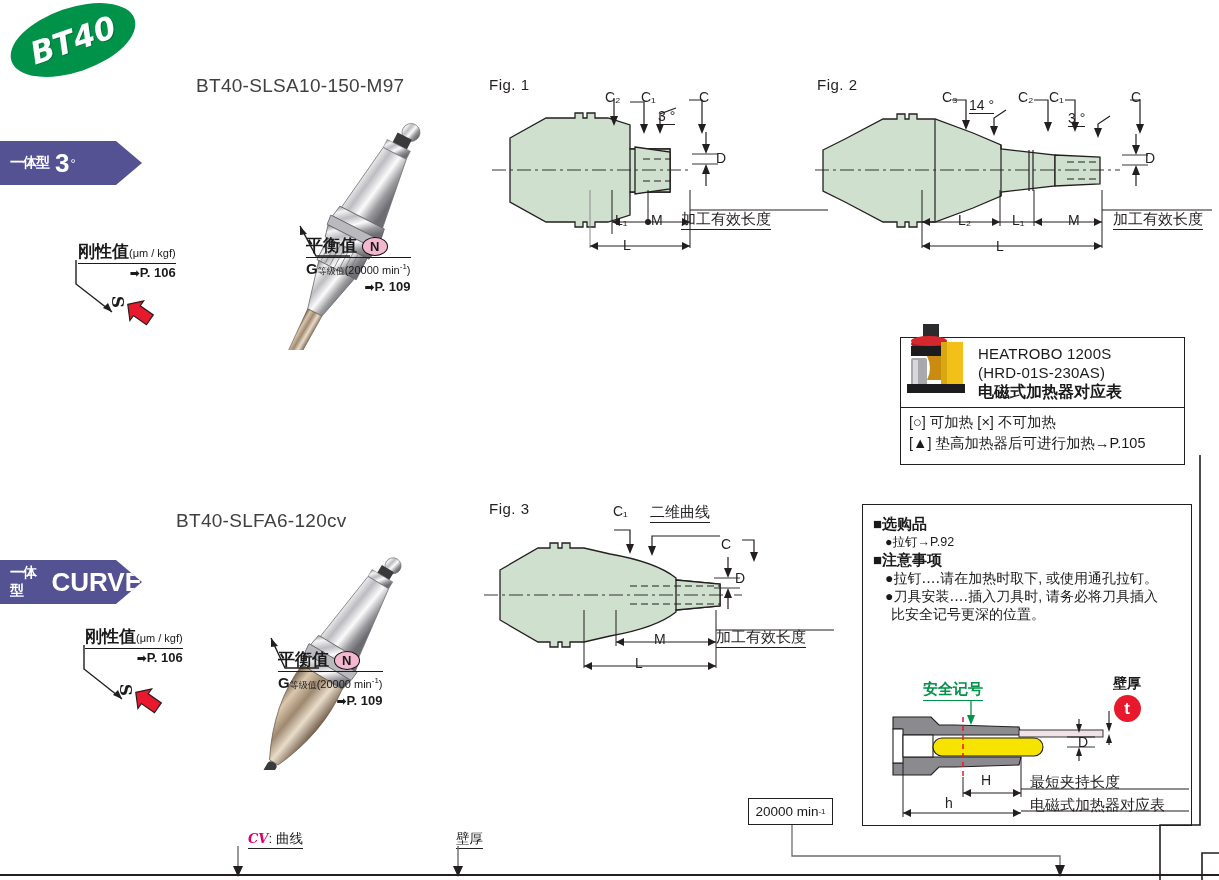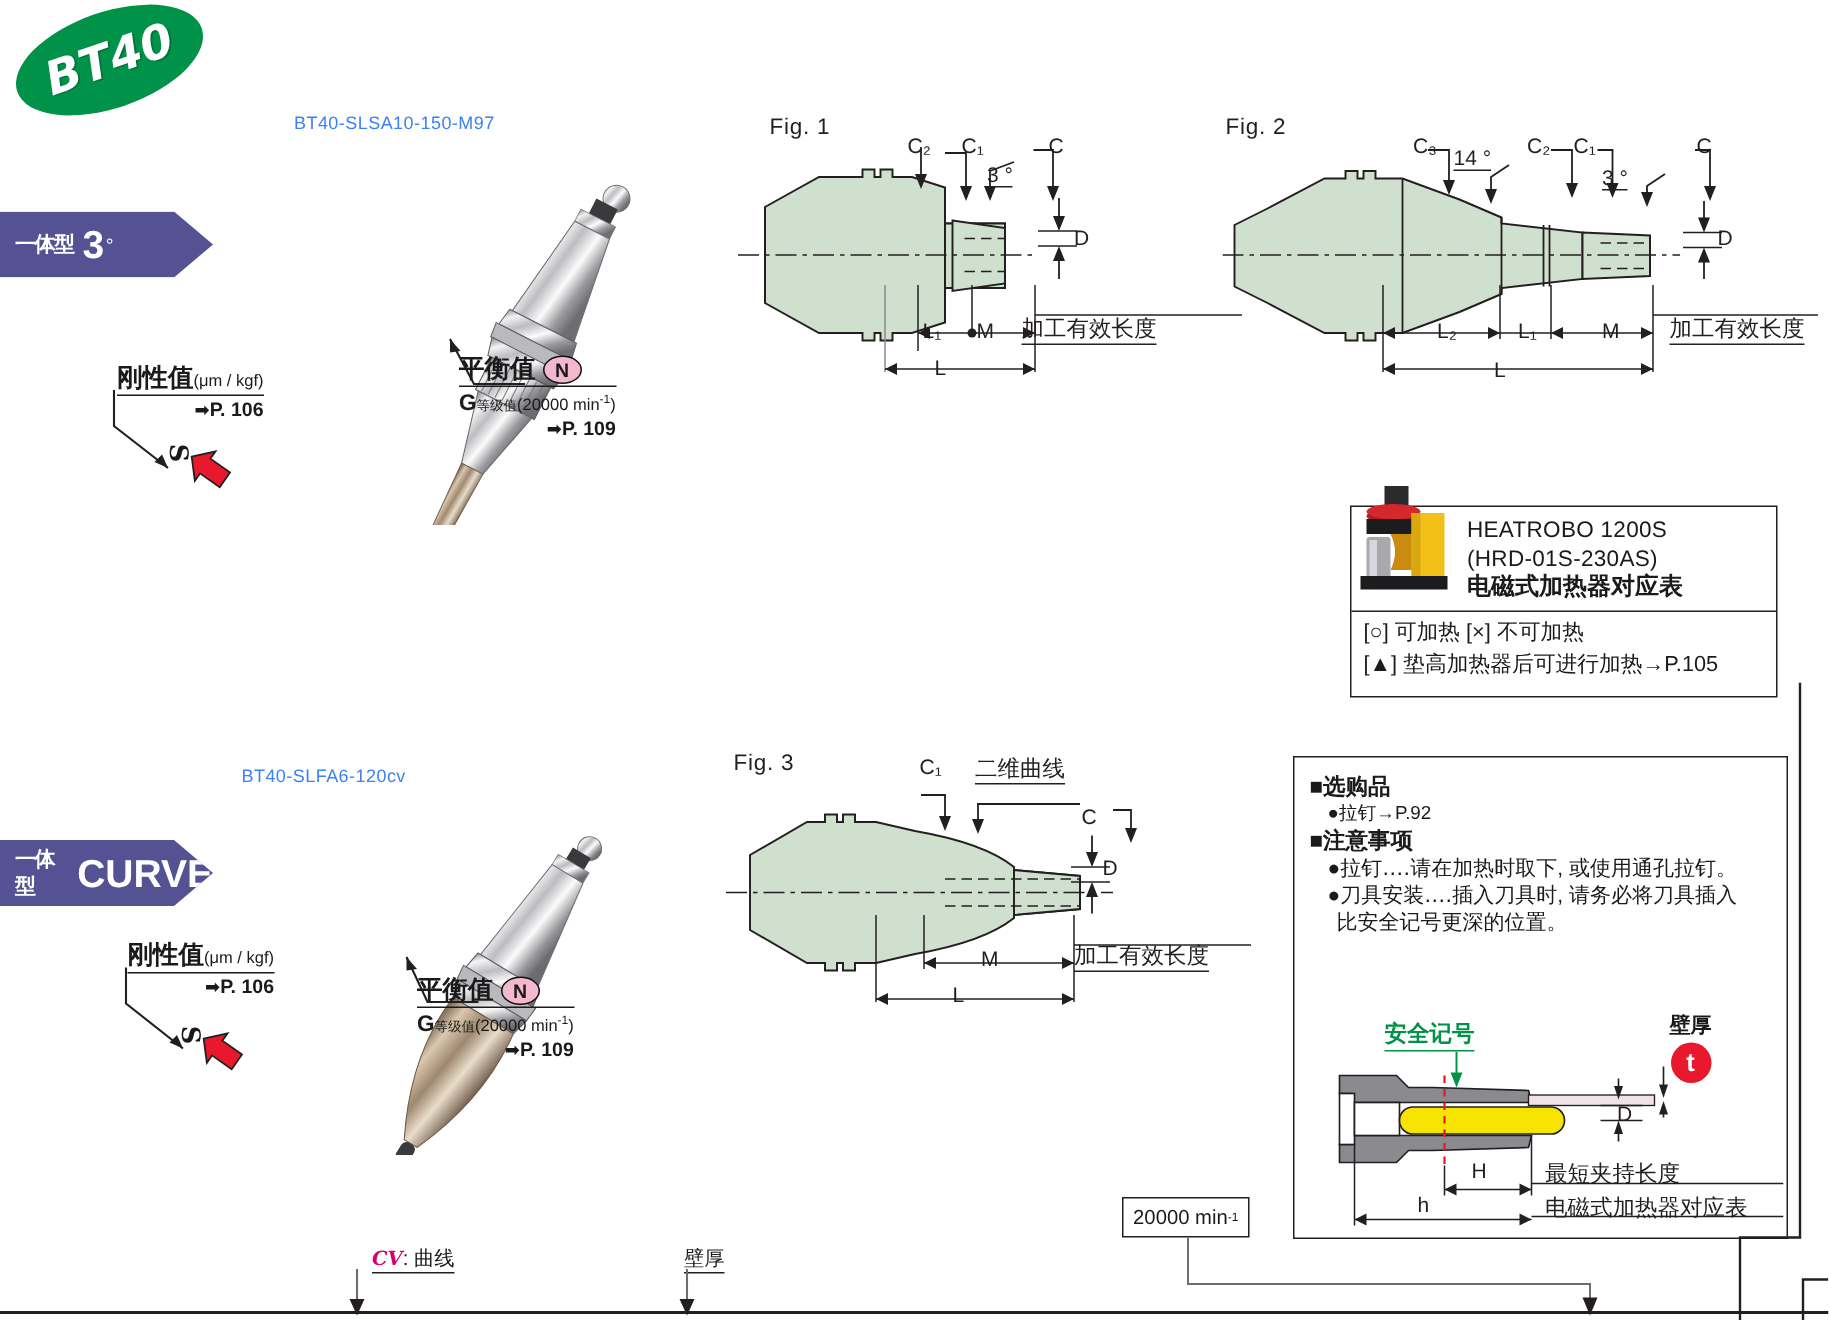--- a/index.html
+++ b/index.html
@@ -37,21 +37,21 @@
     padding-left:10px;
     clip-path:polygon(0 0, calc(100% - 26px) 0, 100% 50%, calc(100% - 26px) 100%, 0 100%);
     color:#ffffff;
   }
   .arrow-banner .cn{ font-size:14px; font-weight:bold; letter-spacing:-1px;}
   .arrow-banner .big{ font-size:26px; font-weight:bold; margin-left:6px; line-height:1;}
   .arrow-banner .deg{ font-size:13px; vertical-align:super; margin-left:1px;}
   .arrow-banner .curve{ font-size:26px; font-weight:bold; margin-left:4px; letter-spacing:0px;}
 
   
-  .prod-name{ font-size:12px; letter-spacing:0.3px; color:#3b82f6; white-space:nowrap;}
+  .prod-name{ font-size:19px; letter-spacing:0.3px; color:#404040; white-space:nowrap;}
 
   
   .callout{ white-space:nowrap; }
   .callout .line1{ font-size:17px; font-weight:bold; color:#1a1a1a; }
   .callout .sub{ font-size:11px; font-weight:normal; }
   .callout .rule{ border-bottom:1.5px solid #1a1a1a; }
   .callout .line2{ font-size:13px; font-weight:bold; text-align:right; padding-top:1px;}
   .nball{
     display:inline-block; width:26px;height:19px;border-radius:50%;
     background:#f3b8cd; border:1.4px solid #111;
@@ -251,21 +251,21 @@
       <path d="M154 118 L202 118 L204 130 L152 130 Z" fill="url(#steel2)" stroke="#5e5e63" stroke-width="0.7"></path>
       <path d="M150 130 L206 130 L205 140 L151 140 Z" fill="#b9b9be" stroke="#5e5e63" stroke-width="0.7"></path>
       <path d="M152 140 L205 140 L202 152 L155 152 Z" fill="url(#steel2)" stroke="#5e5e63" stroke-width="0.7"></path>
 
       <path d="M155 152 Q150 200 176 250 L186 250 Q208 200 202 152 Z" fill="url(#brass2)" stroke="#6d5a48" stroke-width="0.7"></path>
       <rect x="176" y="250" width="10" height="14" rx="4" fill="#3a3a3c"></rect>
     </g>
   </svg>
 </div>
 
-<div class="abs prod-name" style="left:161px; top:510px;">BT40-SLFA6-120cv</div>
+<div class="abs prod-name" style="left:176px; top:510px;">BT40-SLFA6-120cv</div>
 
 <div class="abs callout" style="left:85px; top:625px;">
   <div class="line1 rule">
     <span>刚性值</span><span class="sub">(μm / kgf)</span>
   </div>
   <div class="line2">
     <span class="arrowglyph">➡</span><span>P. 106</span>
   </div>
 </div>
 <svg class="abs" style="left:80px; top:643px;" width="70" height="70">
@@ -287,21 +287,21 @@
     <span class="nball">N</span>
   </div>
   <div style="font-size:11px; text-align:center; padding-top:2px;">
     <b style="font-size:15px;">G</b><span style="font-size:9px;">等级值</span><span>(20000 min</span><sup>-1</sup><span>)</span>
   </div>
   <div class="line2">
     <span class="arrowglyph">➡</span><span>P. 109</span>
   </div>
 </div>
 
-<div class="abs figlabel" style="left:489px; top:76px;margin-left:24px;">Fig. 1</div>
+<div class="abs figlabel" style="left:489px; top:76px;">Fig. 1</div>
 
 <svg class="abs" style="left:480px; top:95px;" width="280" height="180">
 
   <g stroke="#231f20" stroke-width="1.3" fill="#cfe0cf">
     <path d="M30 43 L66 23 L95 23 L95 18 L103 18 L103 23 L107 23 L107 18 L115 18 L115 23 L128 23 L150 30 L150 54 L190 54 L190 97 L150 97 L150 120 L128 127 L115 127 L115 132 L107 132 L107 127 L103 127 L103 132 L95 132 L95 127 L66 127 L30 107 Z"></path>
   </g>
 
   <path d="M150 54 L190 54 L190 97 L150 97 Z" fill="#cfe0cf" stroke="#231f20" stroke-width="1.3"></path>
   <path d="M155 52 L190 57 L190 94 L155 99 Z" fill="#cfe0cf" stroke="#231f20" stroke-width="1.3"></path>
 

